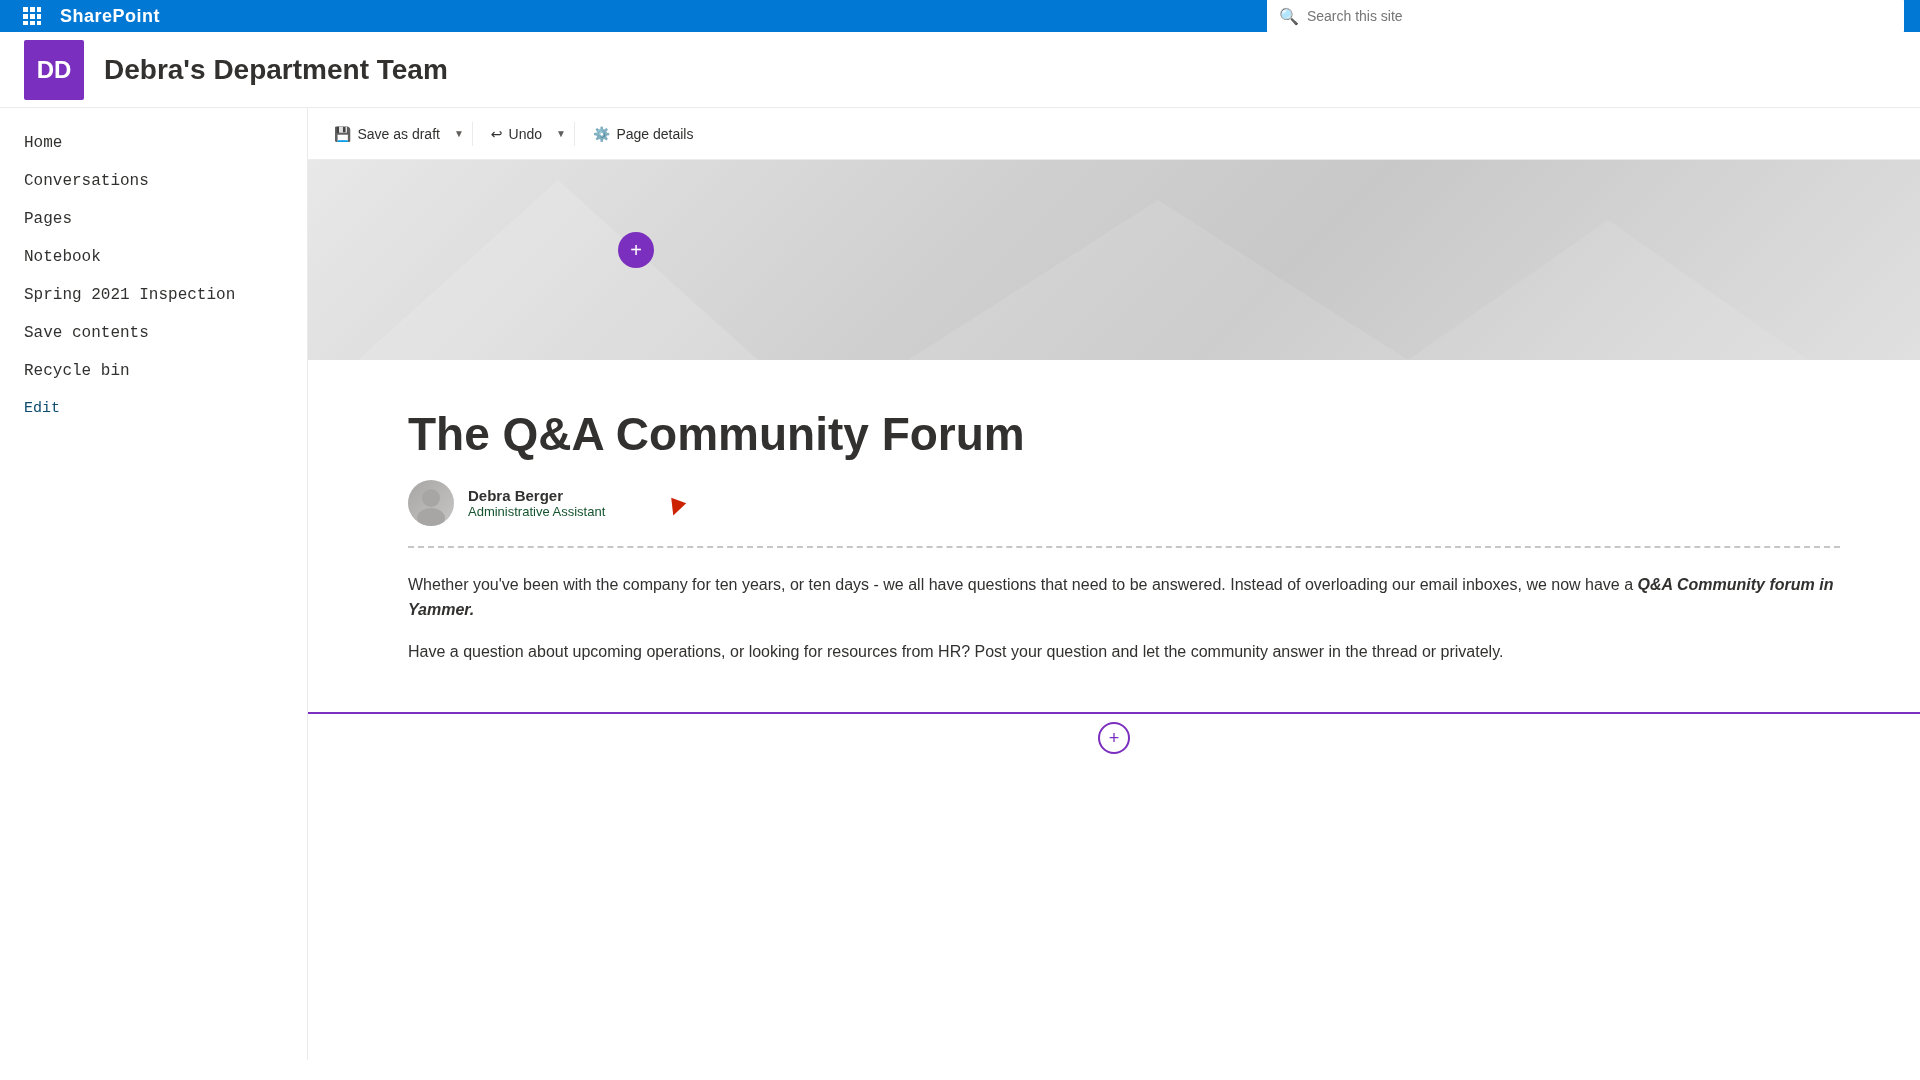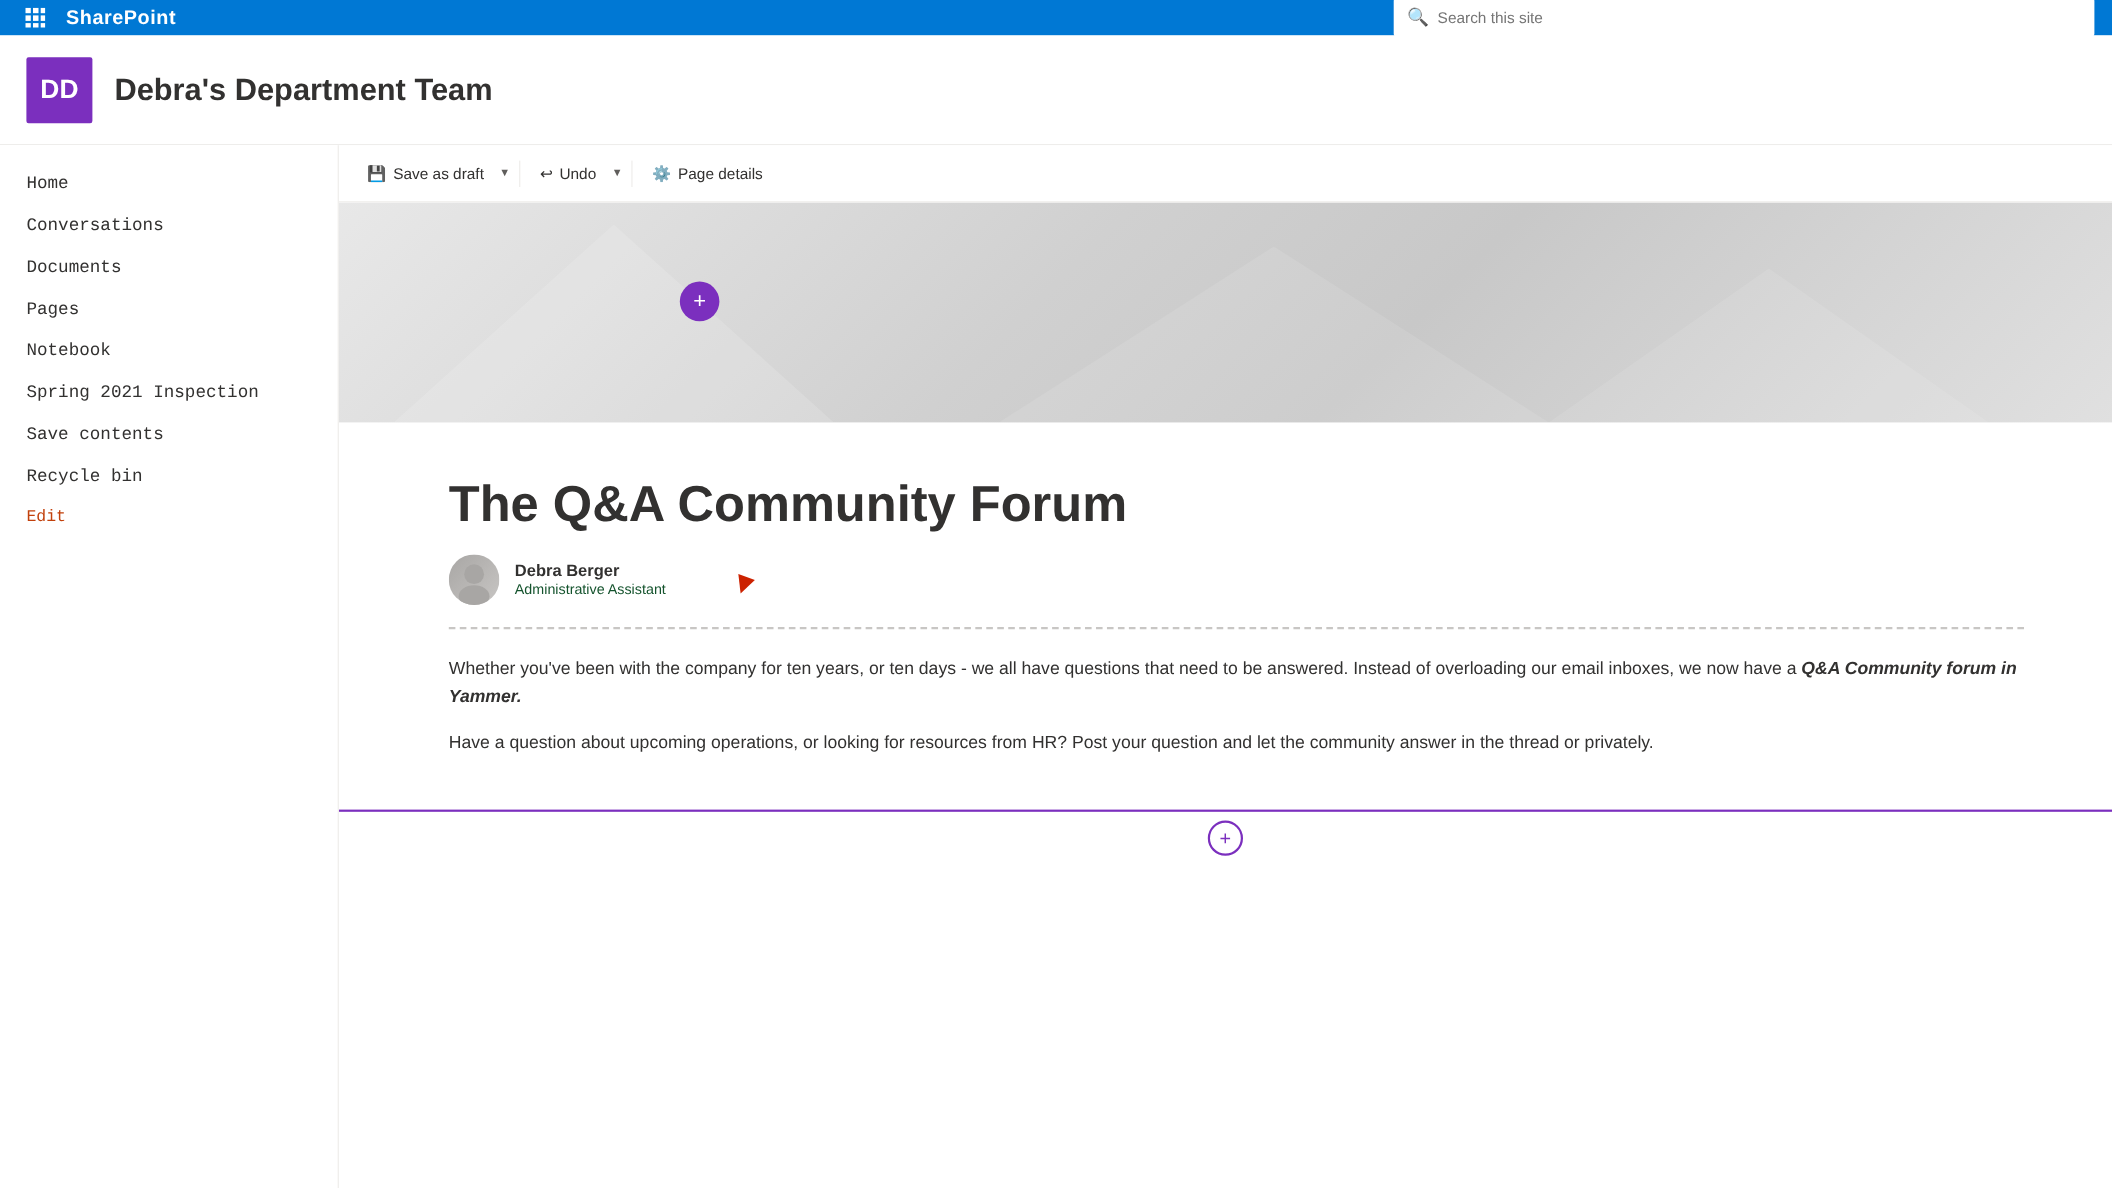--- a/index.html
+++ b/index.html
@@ -50,21 +50,21 @@
       width: 100%;
       background: transparent;
     }
     .search-icon-top {
       color: #666;
       font-size: 16px;
     }
 
     
     .site-header {
-      height: 100px;
+      height: 76px;
       display: flex;
       align-items: center;
       padding: 0 24px;
       gap: 20px;
       border-bottom: 1px solid #edebe9;
     }
     .site-logo {
       background: #7b2fbe;
       color: #fff;
       font-size: 24px;
@@ -100,21 +100,21 @@
       display: flex;
       align-items: center;
       padding: 10px 24px;
       font-size: 16px;
       color: #323130;
       cursor: pointer;
       text-decoration: none;
       font-family: Liberation Mono, monospace;
     }
     .sidebar-item.edit-link {
-      color: #c2410c;
+      color: #0c4a6e;
       font-size: 15px;
     }
 
     
     .content-area {
       flex: 1;
       overflow: hidden;
       position: relative;
     }
 
@@ -339,21 +339,20 @@
 <div class="site-header">
   <div class="site-logo">DD</div>
   <span class="site-title">Debra's Department Team</span>
 </div>
 
 <div class="main-layout">
 
   <nav class="sidebar">
     <a class="sidebar-item">Home</a>
     <a class="sidebar-item">Conversations</a>
-    <a class="sidebar-item">Documents</a>
     <a class="sidebar-item">Pages</a>
     <a class="sidebar-item">Notebook</a>
     <a class="sidebar-item">Spring 2021 Inspection</a>
     <a class="sidebar-item">Save contents</a>
     <a class="sidebar-item">Recycle bin</a>
     <a class="sidebar-item edit-link">Edit</a>
   </nav>
 
   <div class="content-area">
 

